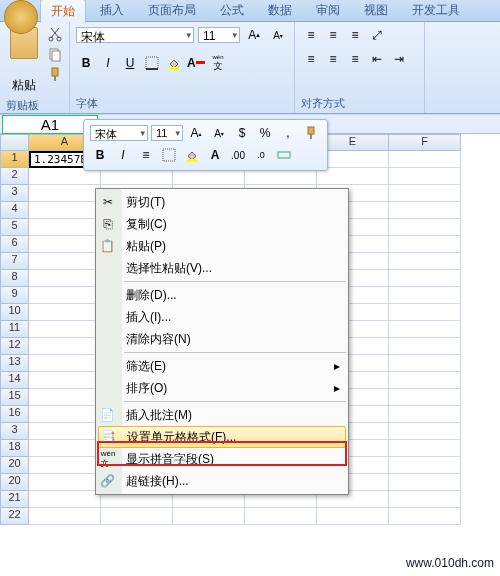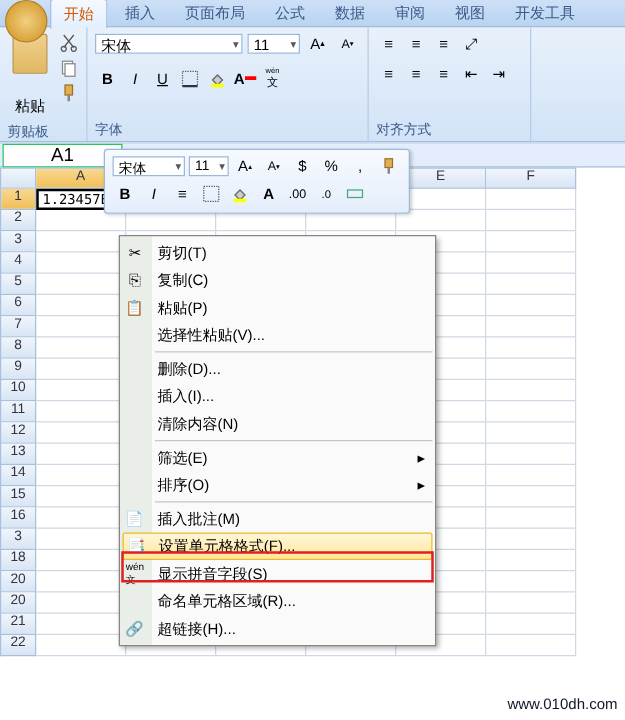--- a/index.html
+++ b/index.html
@@ -462,23 +462,20 @@
     </div>
   <div class="menu-item highlighted">
       <span class="icn">📑</span>
       <span>设置单元格格式(F)...</span>
     </div>
   <div class="menu-item">
       <span class="icn" style="font-size:8px">wén<br>文</span>
       <span>显示拼音字段(S)</span>
     </div>
   <div class="menu-item">
-      <span>命名单元格区域(R)...</span>
-    </div>
-  <div class="menu-item">
       <span class="icn">🔗</span>
       <span>超链接(H)...</span>
     </div>
 </div>
 
 <div class="red-box"></div>
 
 <div class="watermark">
   <div class="wm2">www.010dh.com</div>
 </div>

